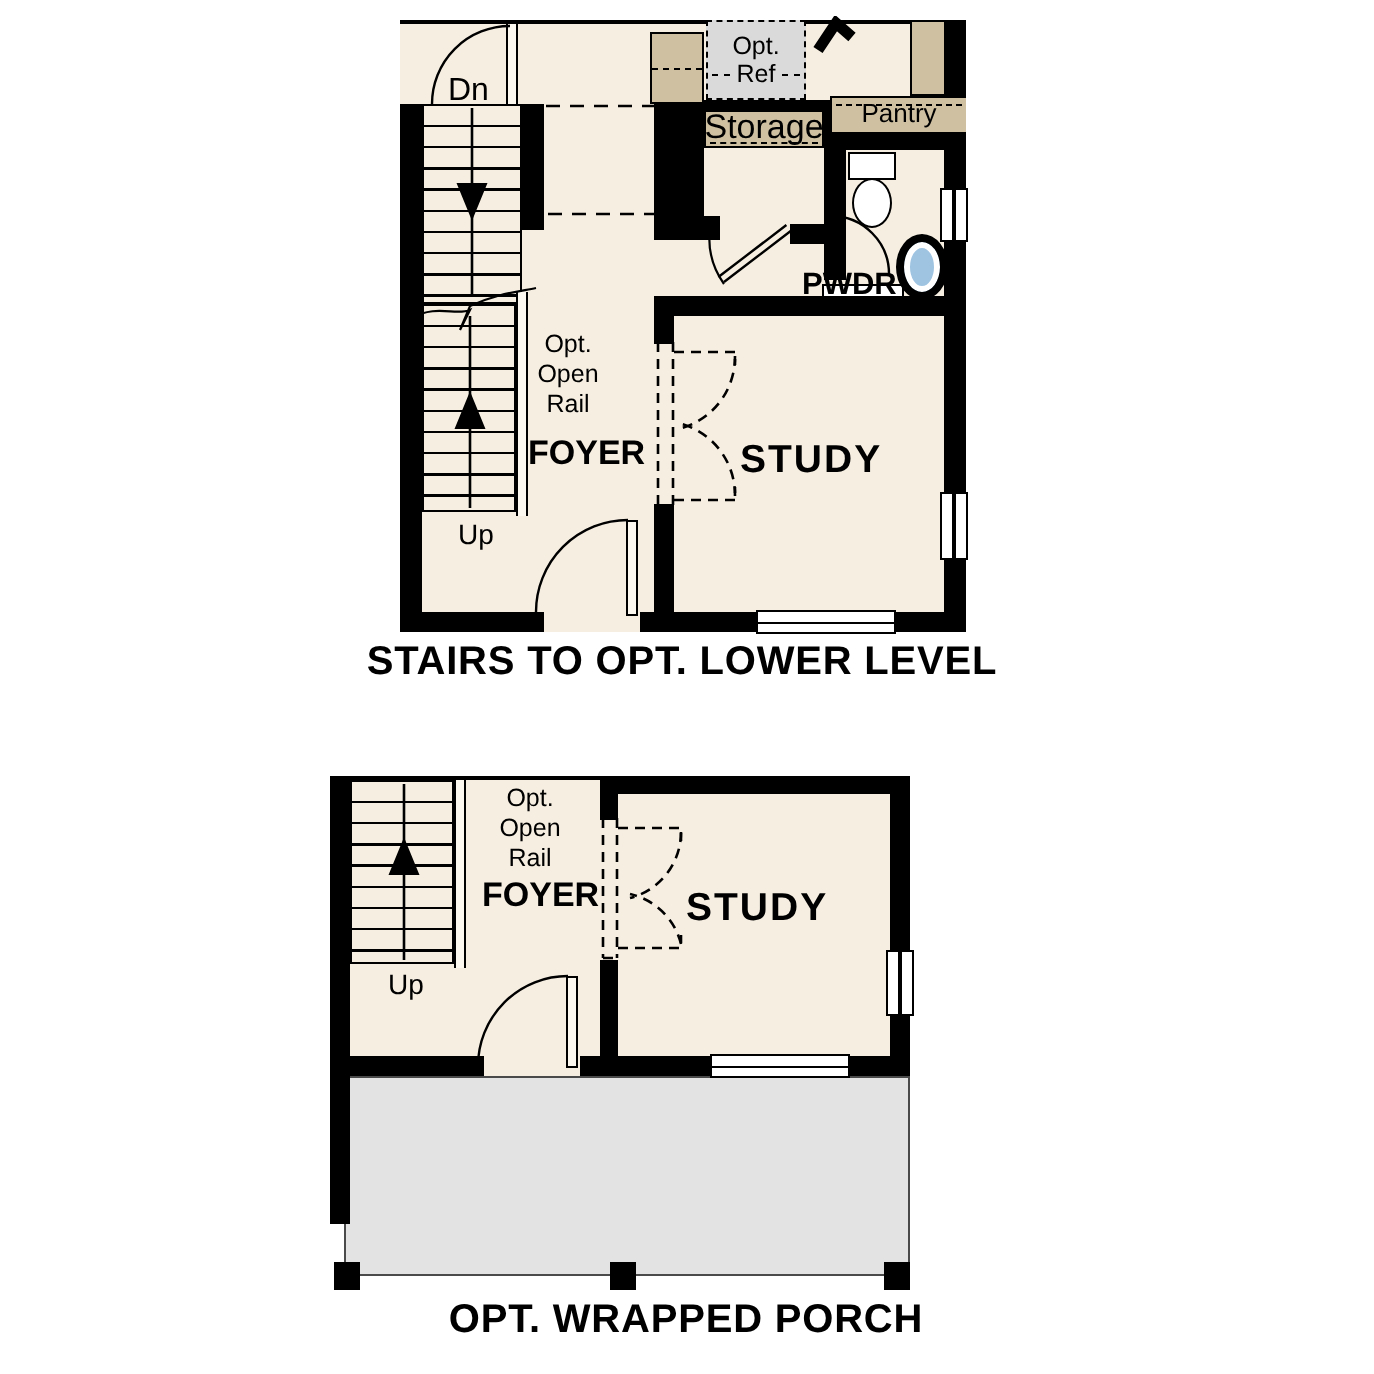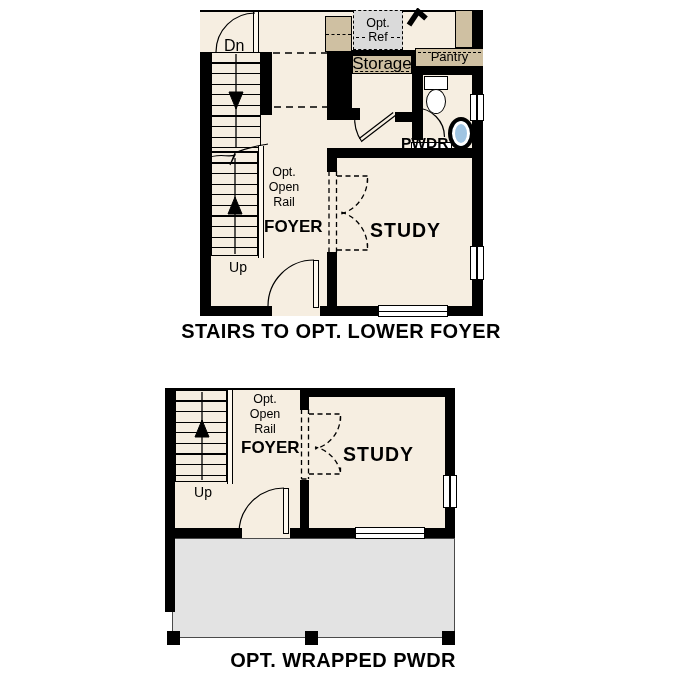--- a/index.html
+++ b/index.html
@@ -125,21 +125,21 @@
   <div class="lbl-sm" style="left:60px;top:157px;width:48px;">
     <div>Opt.</div>
     <div>Open</div>
     <div>Rail</div>
   </div>
   <div class="blbl" style="left:64px;top:209px;font-size:17px;">FOYER</div>
   <div class="blbl" style="left:170px;top:211px;font-size:19.5px;letter-spacing:1px;">STUDY</div>
   <div class="blbl" style="left:201px;top:115px;font-size:15.5px;margin-top:11px;">PWDR</div>
 </div>
 
-<div class="caption" style="left:161px;top:320px;width:360px;">STAIRS TO OPT. LOWER FOYER</div>
+<div class="caption" style="left:161px;top:320px;width:360px;">STAIRS TO OPT. LOWER LEVEL</div>
 
 <div class="plan" style="left:165px;top:385px;width:292px;height:262px;">
 
   <div class="cream" style="left:0;top:3px;width:290px;height:150px;"></div>
   <div class="porch" style="left:7px;top:153px;width:283px;height:100px;"></div>
 
   <div class="wall" style="left:0;top:3px;width:290px;height:2px;"></div>
   <div class="wall" style="left:135px;top:3px;width:155px;height:9px;"></div>
   <div class="wall" style="left:0;top:3px;width:10px;height:224px;"></div>
   <div class="wall" style="left:0;top:143px;width:290px;height:10px;"></div>
@@ -178,13 +178,13 @@
   <div class="lbl" style="left:18px;top:100px;width:40px;text-align:center;font-size:14px;">Up</div>
   <div class="lbl-sm" style="left:76px;top:7px;width:48px;">
     <div>Opt.</div>
     <div>Open</div>
     <div>Rail</div>
   </div>
   <div class="blbl" style="left:76px;top:53px;font-size:17px;">FOYER</div>
   <div class="blbl" style="left:178px;top:58px;font-size:19.5px;letter-spacing:1px;">STUDY</div>
 </div>
 
-<div class="caption" style="left:163px;top:649px;width:360px;">OPT. WRAPPED PWDR</div>
+<div class="caption" style="left:163px;top:649px;width:360px;">OPT. WRAPPED PORCH</div>
 
 </body></html>

